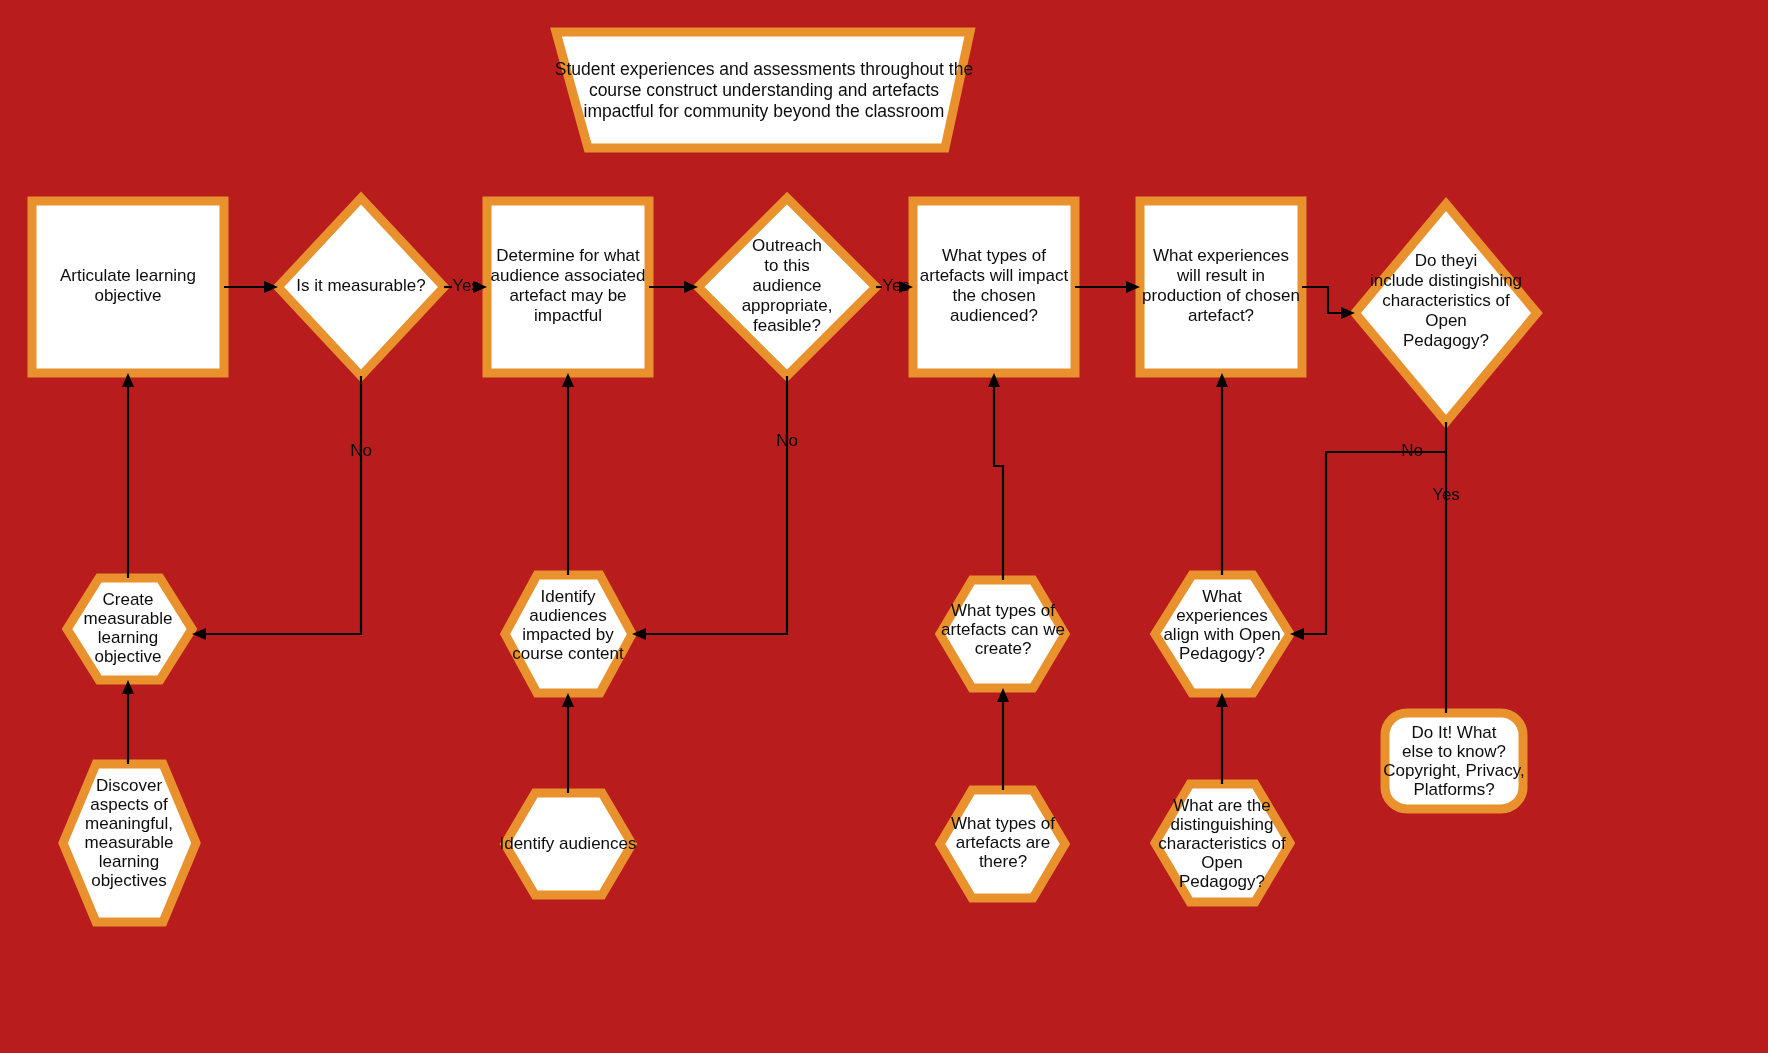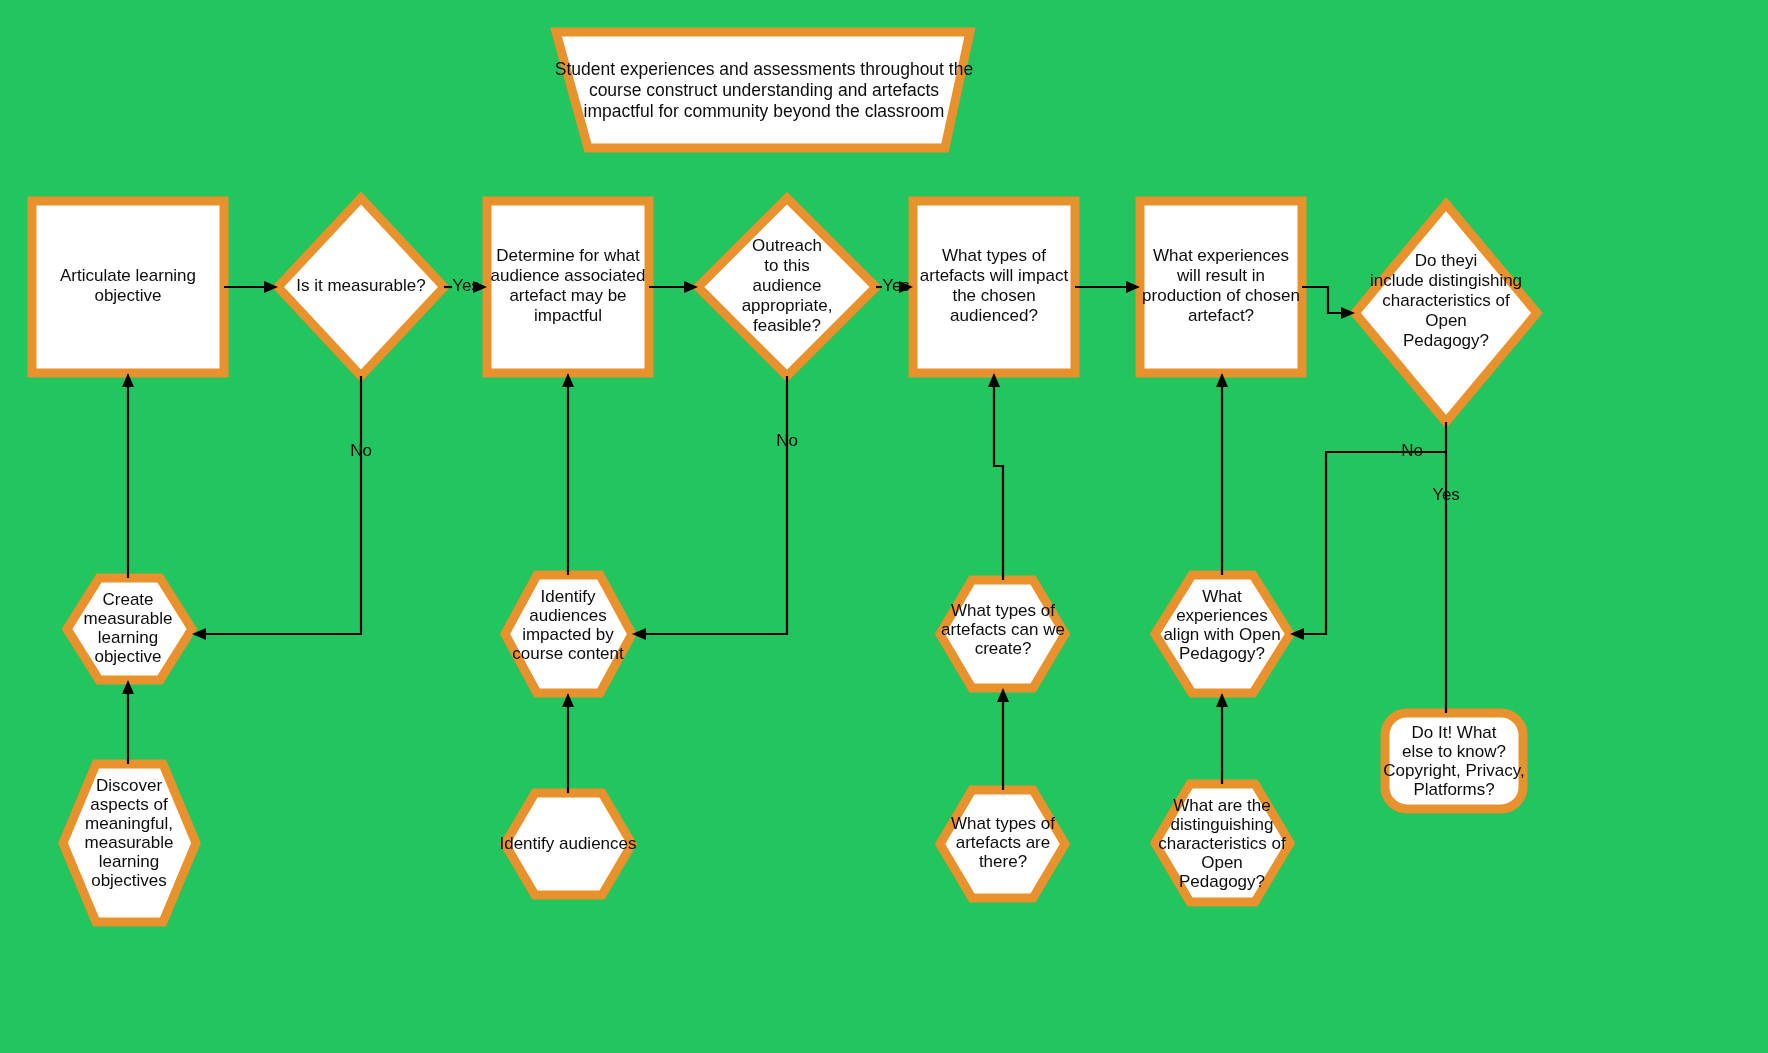--- a/index.html
+++ b/index.html
@@ -7,21 +7,21 @@
     padding: 0;
     background: #ffffff;
   }
   body {
     font-family: "Liberation Sans", sans-serif;
   }
   #canvas {
     position: relative;
     width: 1768px;
     height: 1053px;
-    background: #22c55e;
+    background: #b91c1c;
     overflow: hidden;
   }
   svg#diagram {
     position: absolute;
     left: 0;
     top: 0;
     width: 1768px;
     height: 1053px;
   }
   .node-shape {

